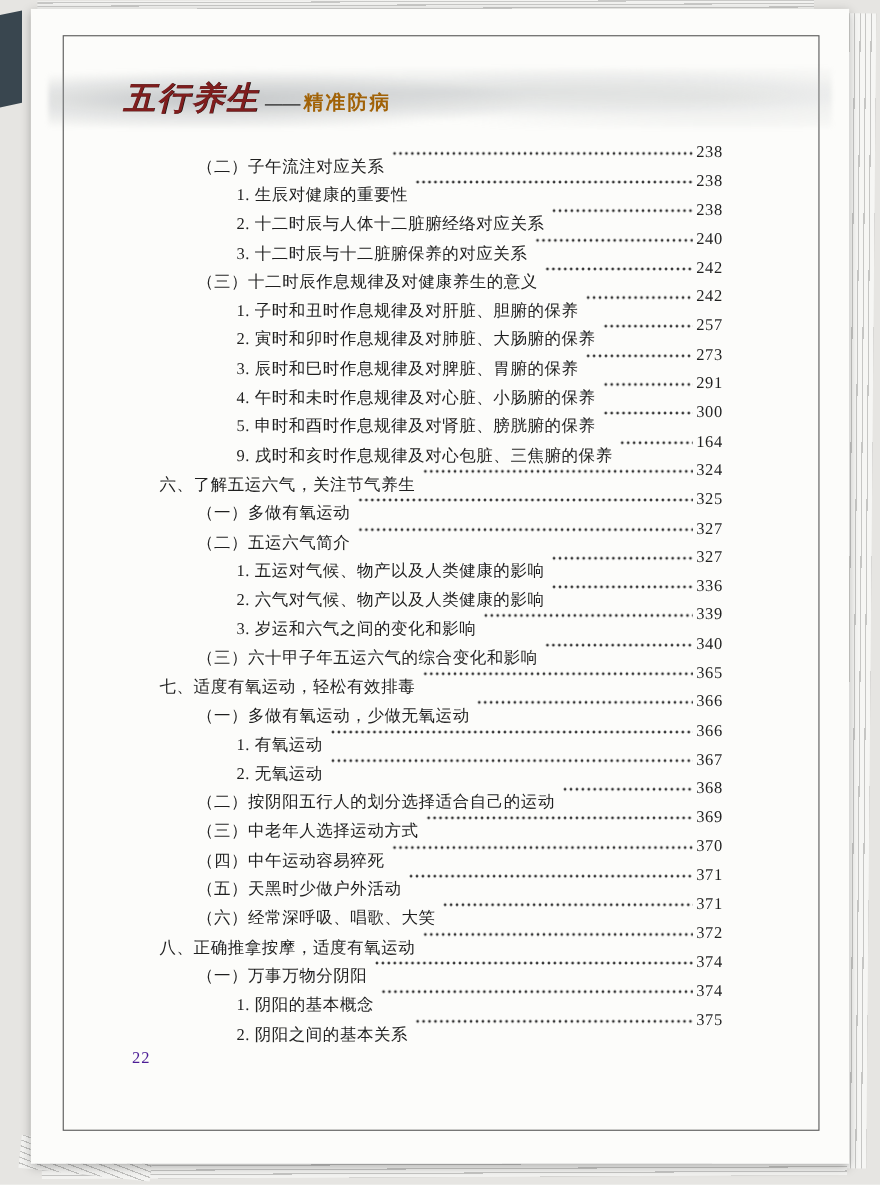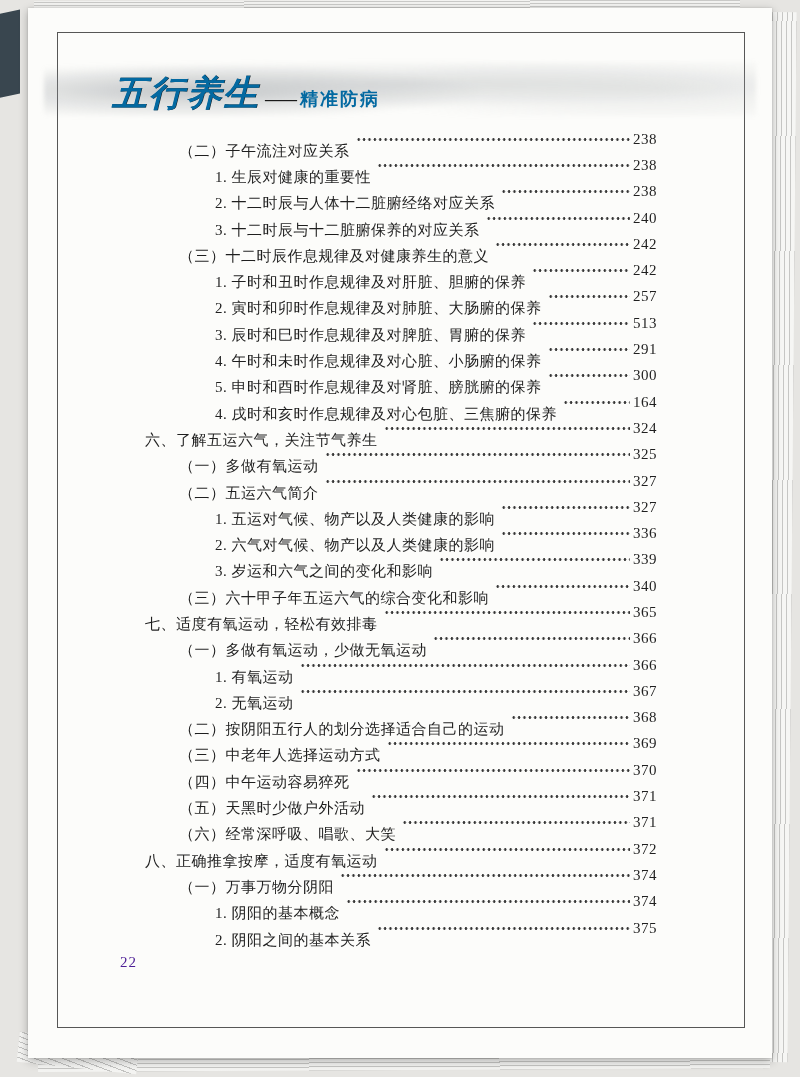--- a/index.html
+++ b/index.html
@@ -56,26 +56,26 @@
       radial-gradient(75% 60% at 52% 40%, rgba(168,173,176,.32), rgba(168,173,176,0) 75%),
       radial-gradient(55% 85% at 86% 50%, rgba(178,182,185,.24), rgba(178,182,185,0) 80%);
     filter:blur(2px);
     pointer-events:none;
   }
   .header{
     position:absolute; left:84px; top:62px;
     display:flex; align-items:baseline; white-space:nowrap;
   }
   .title-calligraphy{
-    font-size:35px; font-weight:bold; font-style:italic;
-    letter-spacing:2px; color:#0369a1;
+    font-size:29px; font-weight:bold; font-style:italic;
+    letter-spacing:2px; color:#7f1d1d;
     text-shadow:0.6px 0 0 #141414;
   }
   .title-dash{ font-size:16px; font-weight:bold; margin:0 3px 0 5px; color:#1a1a1a; }
-  .title-subtitle{ font-size:18px; font-weight:bold; letter-spacing:2px; color:#0369a1; }
+  .title-subtitle{ font-size:18px; font-weight:bold; letter-spacing:2px; color:#a16207; }
 
   
   .toc{ position:absolute; left:117px; top:118px; width:516px; }
   .toc-row{
     height:26.3px; display:flex; align-items:center;
     font-size:15px; white-space:nowrap;
   }
   .toc-row.lvl1{ padding-left:0; }
   .toc-row.lvl2{ padding-left:34px; }
   .toc-row.lvl3{ padding-left:70px; }
@@ -145,34 +145,34 @@
     <span class="toc-page">242</span>
   </div>
       <div class="toc-row lvl3">
     <span class="toc-label">2. 寅时和卯时作息规律及对肺脏、大肠腑的保养</span>
     <span class="leader"></span>
     <span class="toc-page">257</span>
   </div>
       <div class="toc-row lvl3">
     <span class="toc-label">3. 辰时和巳时作息规律及对脾脏、胃腑的保养</span>
     <span class="leader"></span>
-    <span class="toc-page">513</span>
+    <span class="toc-page">273</span>
   </div>
       <div class="toc-row lvl3">
     <span class="toc-label">4. 午时和未时作息规律及对心脏、小肠腑的保养</span>
     <span class="leader"></span>
     <span class="toc-page">291</span>
   </div>
       <div class="toc-row lvl3">
     <span class="toc-label">5. 申时和酉时作息规律及对肾脏、膀胱腑的保养</span>
     <span class="leader"></span>
     <span class="toc-page">300</span>
   </div>
       <div class="toc-row lvl3">
-    <span class="toc-label">4. 戌时和亥时作息规律及对心包脏、三焦腑的保养</span>
+    <span class="toc-label">9. 戌时和亥时作息规律及对心包脏、三焦腑的保养</span>
     <span class="leader"></span>
     <span class="toc-page">164</span>
   </div>
       <div class="toc-row lvl1">
     <span class="toc-label">六、了解五运六气，关注节气养生</span>
     <span class="leader"></span>
     <span class="toc-page">324</span>
   </div>
       <div class="toc-row lvl2">
     <span class="toc-label">（一）多做有氧运动</span>

